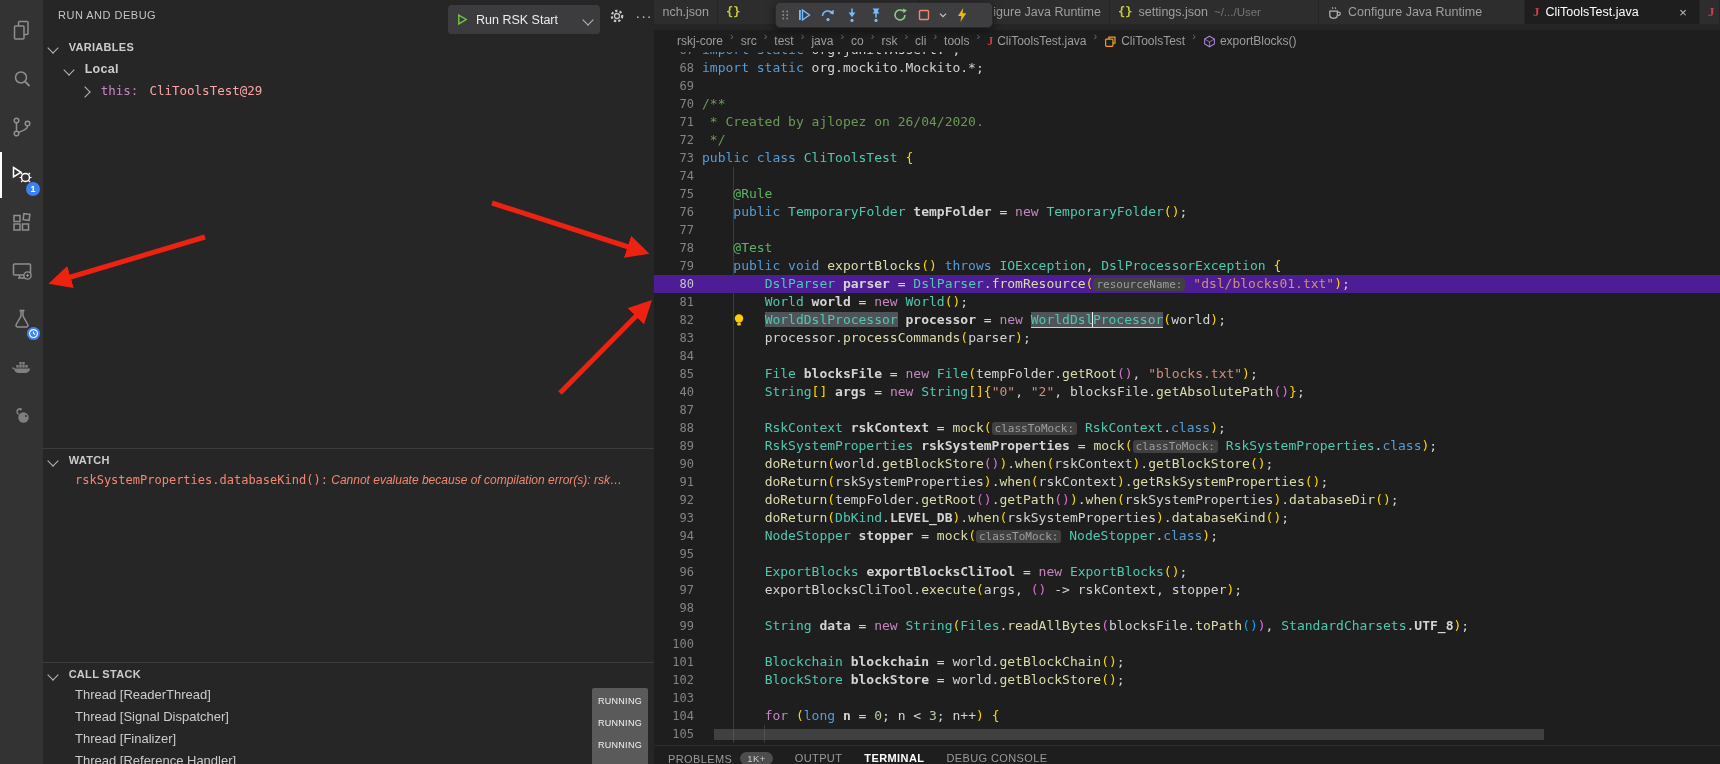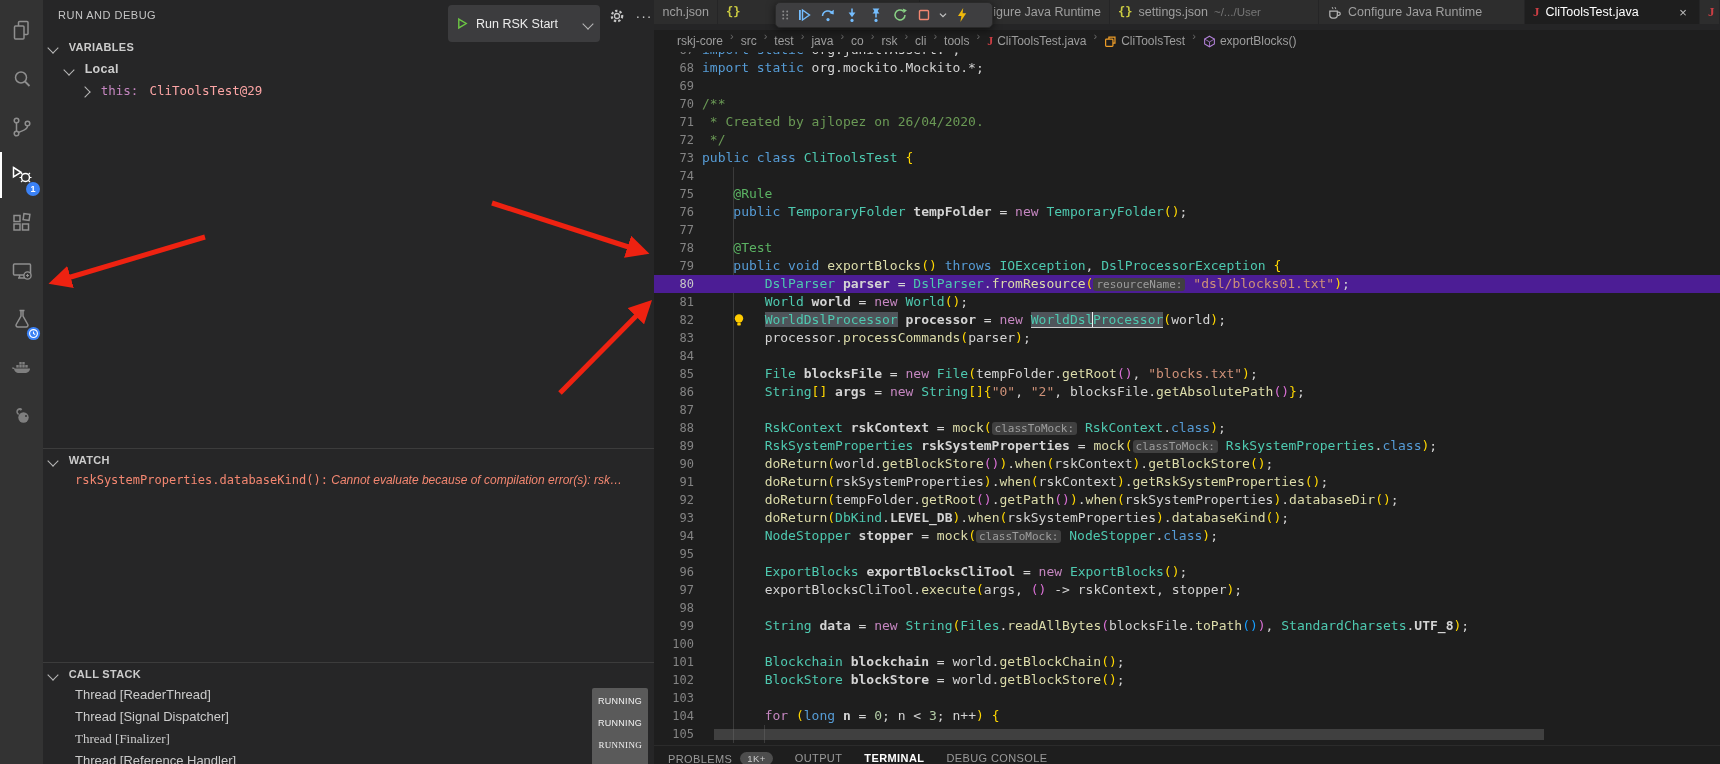--- a/index.html
+++ b/index.html
@@ -12,21 +12,21 @@
   
   .activitybar{position:absolute;left:0;top:0;width:43px;height:764px;background:#333333;z-index:20}
   .act-item{position:absolute;left:0;width:43px;height:46px;display:flex;align-items:center;justify-content:center;cursor:pointer}
   .act-item svg{display:block}
   .act-item .act-badge{position:absolute;right:3px;bottom:2px;min-width:14px;height:14px;border-radius:8px;
      background:#3b82f6;color:#fff;font-size:9px;line-height:14px;text-align:center;font-weight:bold}
   .act-indicator{position:absolute;left:0;width:2px;background:#ffffff}
   
   .sidebar{position:absolute;left:43px;top:0;width:611px;height:764px;background:#262627;z-index:10}
   .sb-title{position:absolute;left:15px;top:0;height:30px;line-height:30px;font-size:11px;letter-spacing:.5px;color:#c5c5c5}
-  .run-btn{position:absolute;left:405px;top:5px;width:152px;height:37px;background:#3c3c3e;border-radius:4px;
+  .run-btn{position:absolute;left:405px;top:5px;width:152px;height:29px;background:#3c3c3e;border-radius:4px;
      display:flex;align-items:center;gap:7px;padding:0 8px;box-sizing:border-box;cursor:pointer}
   .run-btn .lbl{color:#ececec;font-size:12.5px;flex:1}
   .sb-action{position:absolute;top:7px;width:18px;height:18px;display:flex;align-items:center;justify-content:center;cursor:pointer;color:#c5c5c5}
   .sb-ellipsis{font-size:14px;letter-spacing:1px;color:#c5c5c5}
   .sb-row{position:absolute;left:0;right:0;height:22px;line-height:22px;cursor:pointer;white-space:nowrap}
   .sb-header{font-size:11px;font-weight:bold;color:#cccccc;letter-spacing:.3px}
   .chev{display:inline-block;width:7px;height:7px;border-left:1.2px solid #b8b8b8;border-bottom:1.2px solid #b8b8b8;
      transform:rotate(-45deg);vertical-align:middle;margin-right:8px}
   .chev.right{transform:rotate(-135deg)}
   .divider{position:absolute;left:0;right:0;height:1px;background:#3c3c3c}
@@ -211,21 +211,21 @@
   </div>
 
   <div class="divider" style="top:662px"></div>
   <div class="sb-row" style="top:663px;padding-left:6px">
     <span class="chev"></span>
     <span class="sb-header">CALL STACK</span>
   </div>
   <div id="callstack">
       <div class="sb-row" style="top: 684px; padding-left: 32px;"><span class="thread-label">Thread [ReaderThread]</span><span class="run-badge">RUNNING</span></div>
       <div class="sb-row" style="top: 706px; padding-left: 32px;"><span class="thread-label">Thread [Signal Dispatcher]</span><span class="run-badge">RUNNING</span></div>
-      <div class="sb-row" style="top: 728px; padding-left: 32px; font-family: Liberation Serif, serif;"><span class="thread-label">Thread [Finalizer]</span><span class="run-badge">RUNNING</span></div>
+      <div class="sb-row" style="top: 728px; padding-left: 32px;"><span class="thread-label">Thread [Finalizer]</span><span class="run-badge">RUNNING</span></div>
       <div class="sb-row" style="top: 750px; padding-left: 32px;"><span class="thread-label">Thread [Reference Handler]</span><span class="run-badge">RUNNING</span></div>
     </div>
 </div>
 
 <div class="editor">
   <div class="tabbar" id="tabbar">
       <div class="tab right-align" style="width: 64px; flex: 0 0 auto; box-sizing: border-box;">
         <span>nch.json</span>
       </div>
       <div class="tab" style="width: 202px; flex: 0 0 auto; box-sizing: border-box;">
@@ -452,21 +452,21 @@
       </div>
       <div class="code-line" style="top: 295px;">
         <span class="ln-num">84</span>
         <span class="code-text"></span>
       </div>
       <div class="code-line" style="top: 313px;">
         <span class="ln-num">85</span>
         <span class="code-text"><span class="tk-p">        </span><span class="tk-t">File </span><span class="tk-d">blocksFile </span><span class="tk-p">= </span><span class="tk-c">new </span><span class="tk-t">File</span><span class="tk-b1">(</span><span class="tk-v">tempFolder</span><span class="tk-p">.</span><span class="tk-m">getRoot</span><span class="tk-b2">()</span><span class="tk-p">, </span><span class="tk-s">"blocks.txt"</span><span class="tk-b1">)</span><span class="tk-p">;</span></span>
       </div>
       <div class="code-line" style="top: 331px;">
-        <span class="ln-num">86</span>
+        <span class="ln-num">40</span>
         <span class="code-text"><span class="tk-p">        </span><span class="tk-t">String</span><span class="tk-b1">[] </span><span class="tk-d">args </span><span class="tk-p">= </span><span class="tk-c">new </span><span class="tk-t">String</span><span class="tk-b1">[]{</span><span class="tk-s">"0"</span><span class="tk-p">, </span><span class="tk-s">"2"</span><span class="tk-p">, </span><span class="tk-v">blocksFile</span><span class="tk-p">.</span><span class="tk-m">getAbsolutePath</span><span class="tk-b2">()</span><span class="tk-b1">}</span><span class="tk-p">;</span></span>
       </div>
       <div class="code-line" style="top: 349px;">
         <span class="ln-num">87</span>
         <span class="code-text"></span>
       </div>
       <div class="code-line" style="top: 367px;">
         <span class="ln-num">88</span>
         <span class="code-text"><span class="tk-p">        </span><span class="tk-t">RskContext </span><span class="tk-d">rskContext </span><span class="tk-p">= </span><span class="tk-m">mock</span><span class="tk-b1">(</span><span class="tk-h">classToMock:</span><span class="tk-t"> RskContext</span><span class="tk-p">.</span><span class="tk-k">class</span><span class="tk-b1">)</span><span class="tk-p">;</span></span>
       </div>

